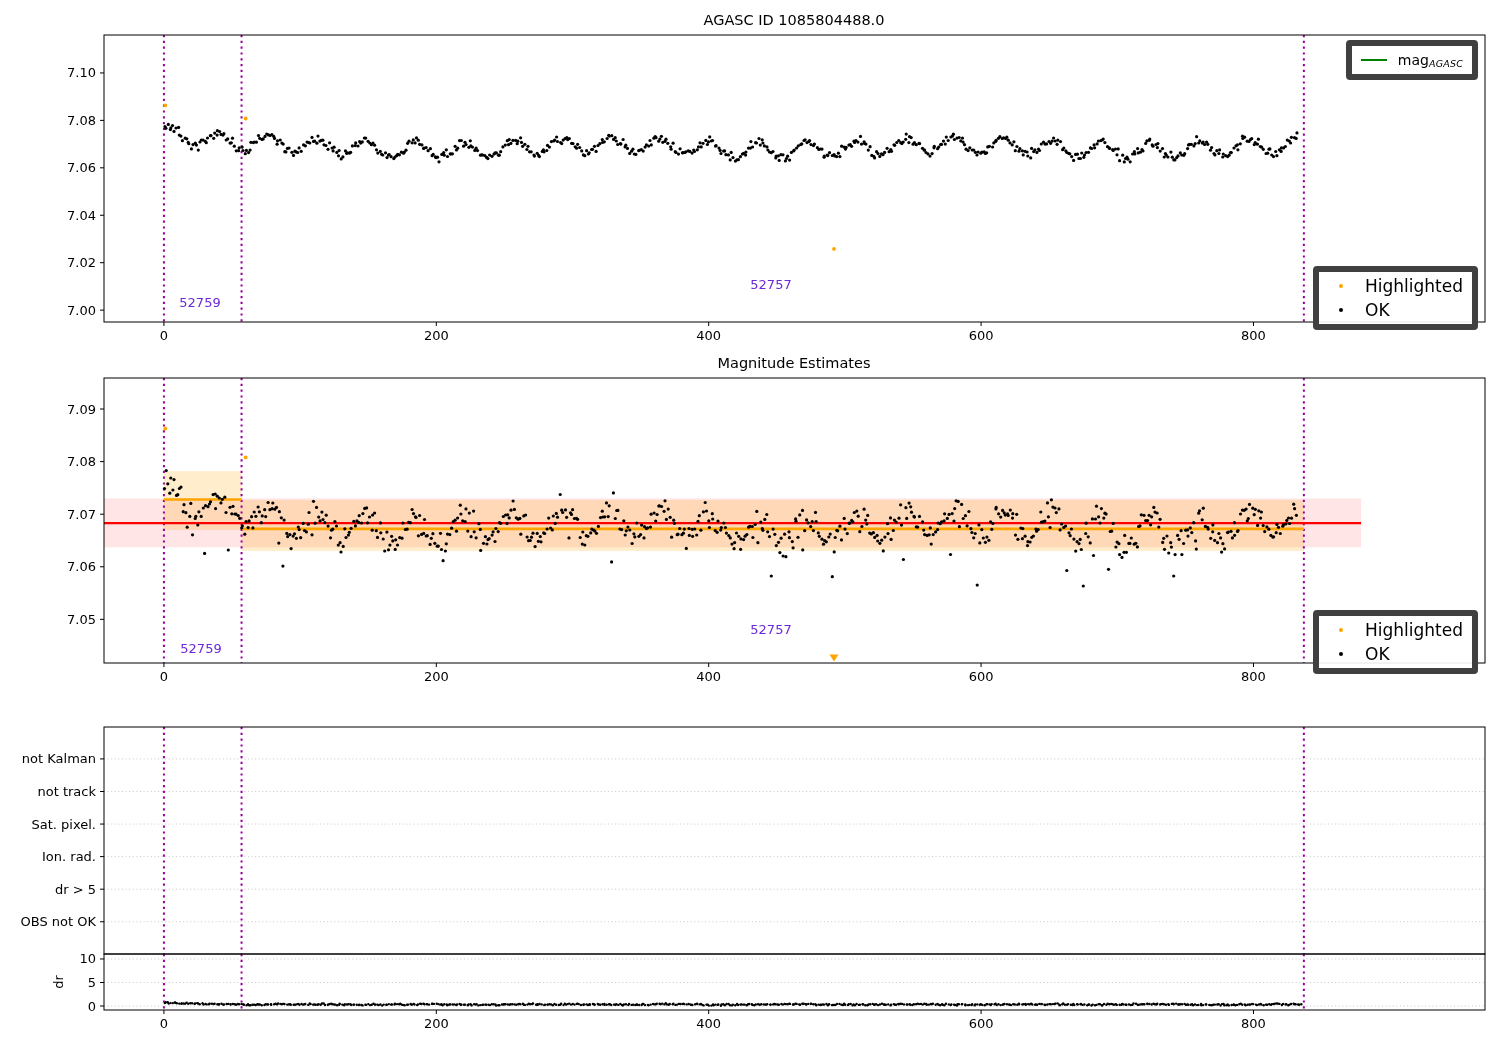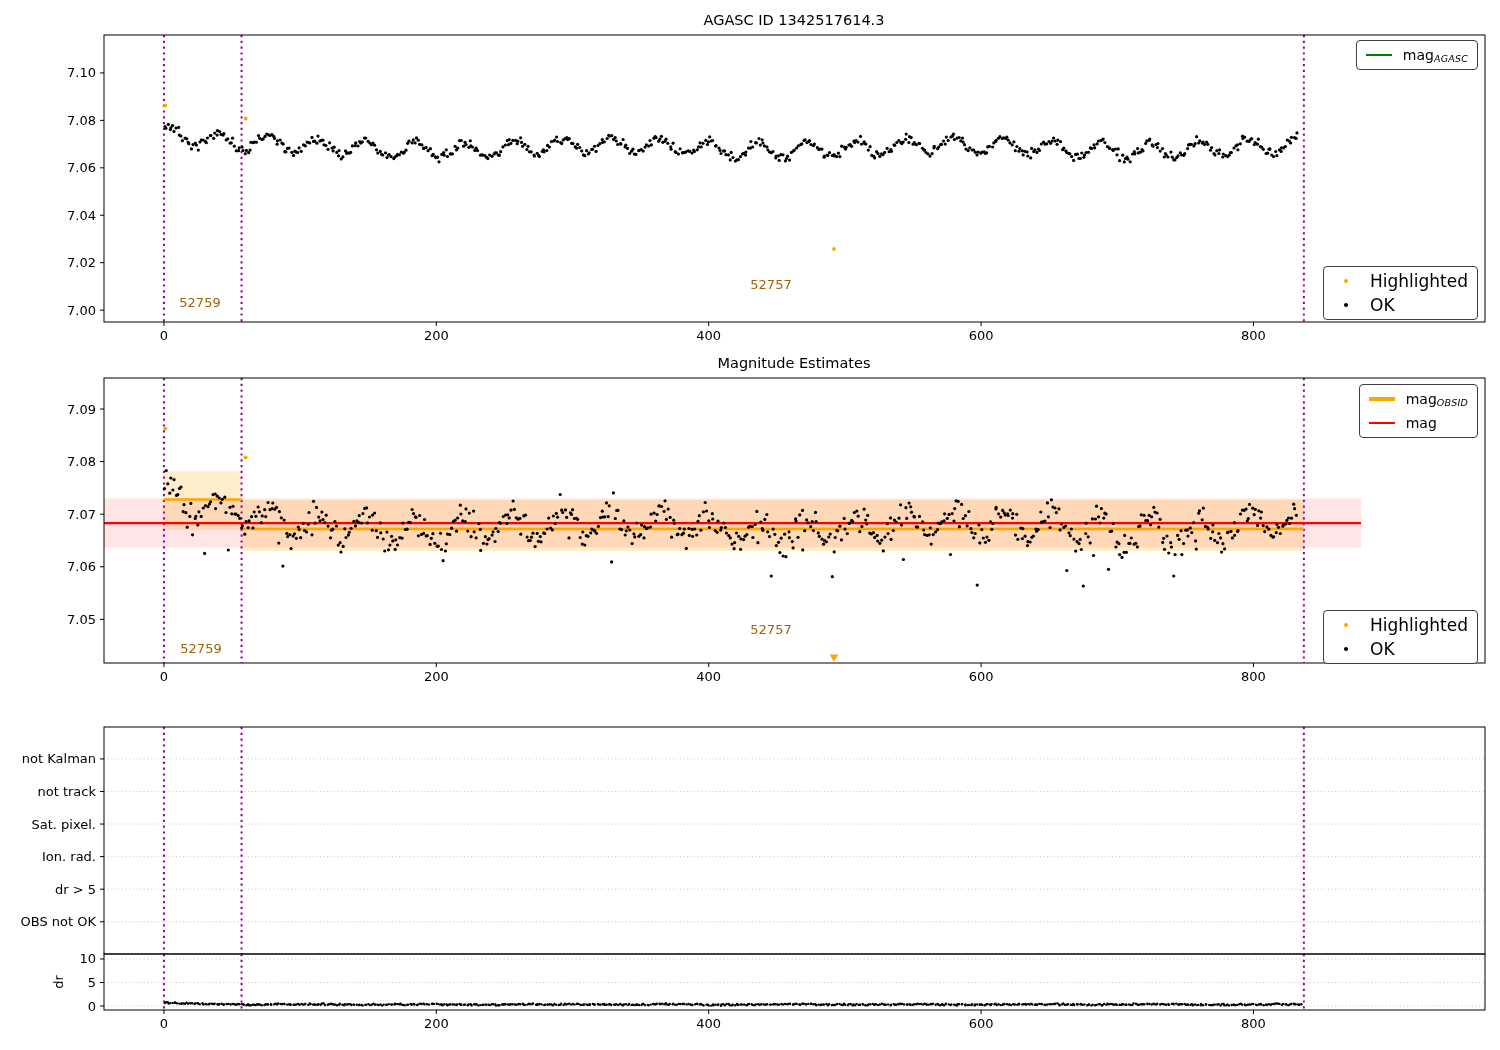--- a/index.html
+++ b/index.html
@@ -2,26 +2,26 @@
 <html><head>
 <meta charset="utf-8">
 <style>
   html,body{margin:0;padding:0;background:#ffffff;}
   .fig{position:relative;width:1500px;height:1050px;background:#ffffff;overflow:hidden;
        font-family:"DejaVu Sans","Liberation Sans",sans-serif;color:#000;}
   svg{position:absolute;left:0;top:0;}
   .title{position:absolute;font-size:14.5px;color:#000;white-space:nowrap;transform:translateX(-50%);}
   .t1{left:794px;top:12px;}
   .t2{left:794px;top:355px;text-align:right;}
-  .ann{position:absolute;font-size:13px;color:#a16207;white-space:nowrap;transform:translateX(-50%);}
+  .ann{position:absolute;font-size:13px;color:#6d28d9;white-space:nowrap;transform:translateX(-50%);}
   .a1{left:200px;top:295px;}
   .a2{left:771px;top:277px;}
   .a3{left:201px;top:641px;}
   .a4{left:771px;top:622px;}
-  .legend{position:absolute;background:rgba(255,255,255,0.9);border:1px solid #404040;
+  .legend{position:absolute;background:rgba(255,255,255,0.9);border:6px solid #404040;
           border-radius:4px;padding:4px 9px;display:flex;flex-direction:column;gap:4px;}
   .l1{right:22px;top:40px;}
   .l2{right:22px;top:266px;}
   .l3{right:22px;top:384px;}
   .l4{right:22px;top:610px;}
   .lrow{display:flex;align-items:center;gap:11px;height:20px;}
   .lswatch{width:26px;display:flex;justify-content:center;align-items:center;flex:none;}
   .lline{height:2.6px;width:26px;}
   .lline.thick{height:3.2px;}
   .ldot{width:4.5px;height:4.5px;border-radius:50%;}
@@ -2211,21 +2211,21 @@
         <line x1="100" x2="104" y1="1006.0033585222502" y2="1006.0033585222502" stroke="#000000"></line>
         <text x="96" y="1010.5033585222502" text-anchor="end" fill="#000" font-family="DejaVu Sans, Liberation Sans, sans-serif" font-size="13">0</text>
         <line x1="100" x2="104" y1="982.4937027707808" y2="982.4937027707808" stroke="#000000"></line>
         <text x="96" y="986.9937027707808" text-anchor="end" fill="#000" font-family="DejaVu Sans, Liberation Sans, sans-serif" font-size="13">5</text>
         <line x1="100" x2="104" y1="958.9840470193116" y2="958.9840470193116" stroke="#000000"></line>
         <text x="96" y="963.4840470193116" text-anchor="end" fill="#000" font-family="DejaVu Sans, Liberation Sans, sans-serif" font-size="13">10</text>
         <text x="63" y="982" text-anchor="middle" fill="#000" font-family="DejaVu Sans, Liberation Sans, sans-serif" font-size="13" transform="rotate(-90 63 982)">dr</text>
       </g>
     </svg>
 
-  <div class="title t1">AGASC ID 1342517614.3</div>
+  <div class="title t1">AGASC ID 1085804488.0</div>
   <div class="title t2">Magnitude Estimates</div>
 
   <div class="ann a1">52759</div>
   <div class="ann a2">52757</div>
   <div class="ann a3">52759</div>
   <div class="ann a4">52757</div>
 
   <div class="legend l1">
     <div class="lrow">
       <span class="lswatch">
@@ -2243,34 +2243,20 @@
       <span class="ltext">Highlighted</span>
     </div>
     <div class="lrow">
       <span class="lswatch">
           <span class="ldot" style="background: rgb(0, 0, 0);"></span>
         </span>
       <span class="ltext">OK</span>
     </div>
   </div>
 
-  <div class="legend l3">
-    <div class="lrow">
-      <span class="lswatch">
-          <span class="lline thick" style="background: rgb(255, 165, 0);"></span>
-        </span>
-      <span class="ltext mag"><span>mag</span><span class="sub">OBSID</span></span>
-    </div>
-    <div class="lrow">
-      <span class="lswatch">
-          <span class="lline" style="background: rgb(255, 0, 0);"></span>
-        </span>
-      <span class="ltext mag"><span>mag</span><span class="sub"></span></span>
-    </div>
-  </div>
 
   <div class="legend l4">
     <div class="lrow">
       <span class="lswatch">
           <span class="ldot" style="background: rgb(255, 165, 0);"></span>
         </span>
       <span class="ltext">Highlighted</span>
     </div>
     <div class="lrow">
       <span class="lswatch">

